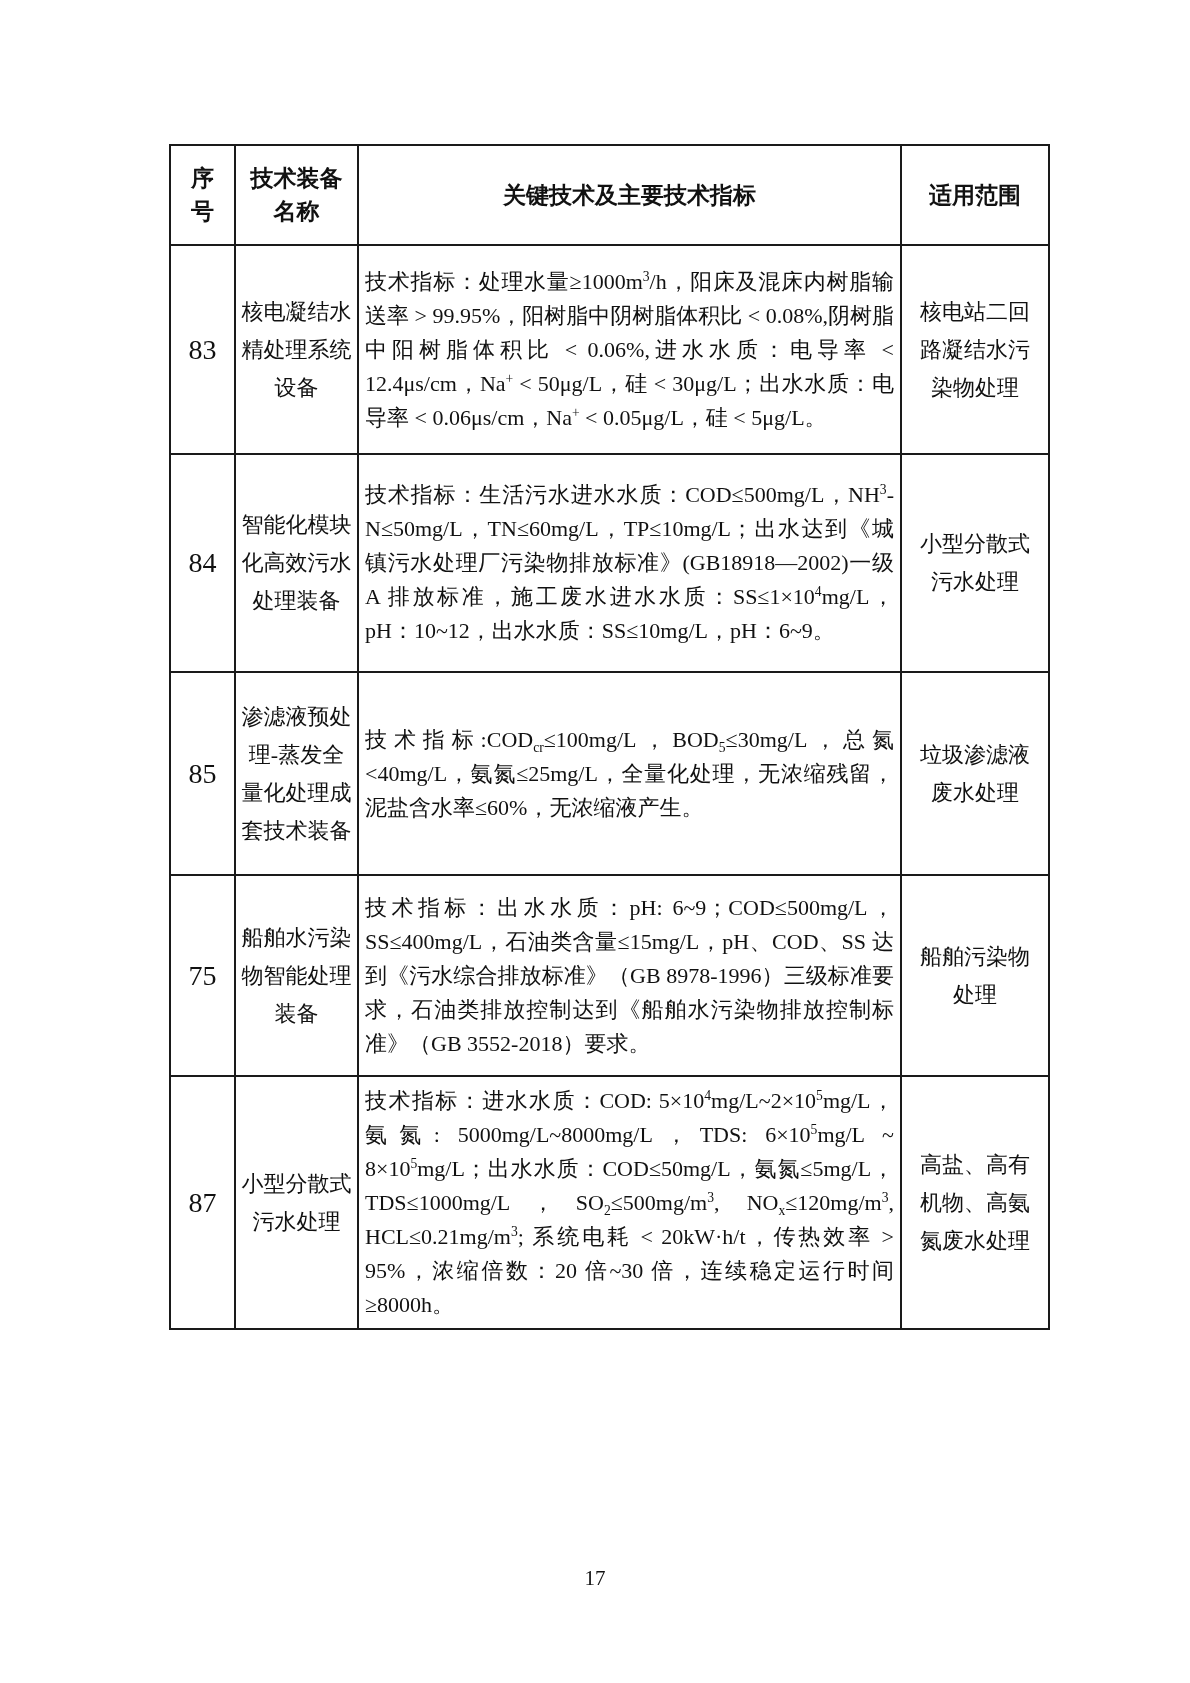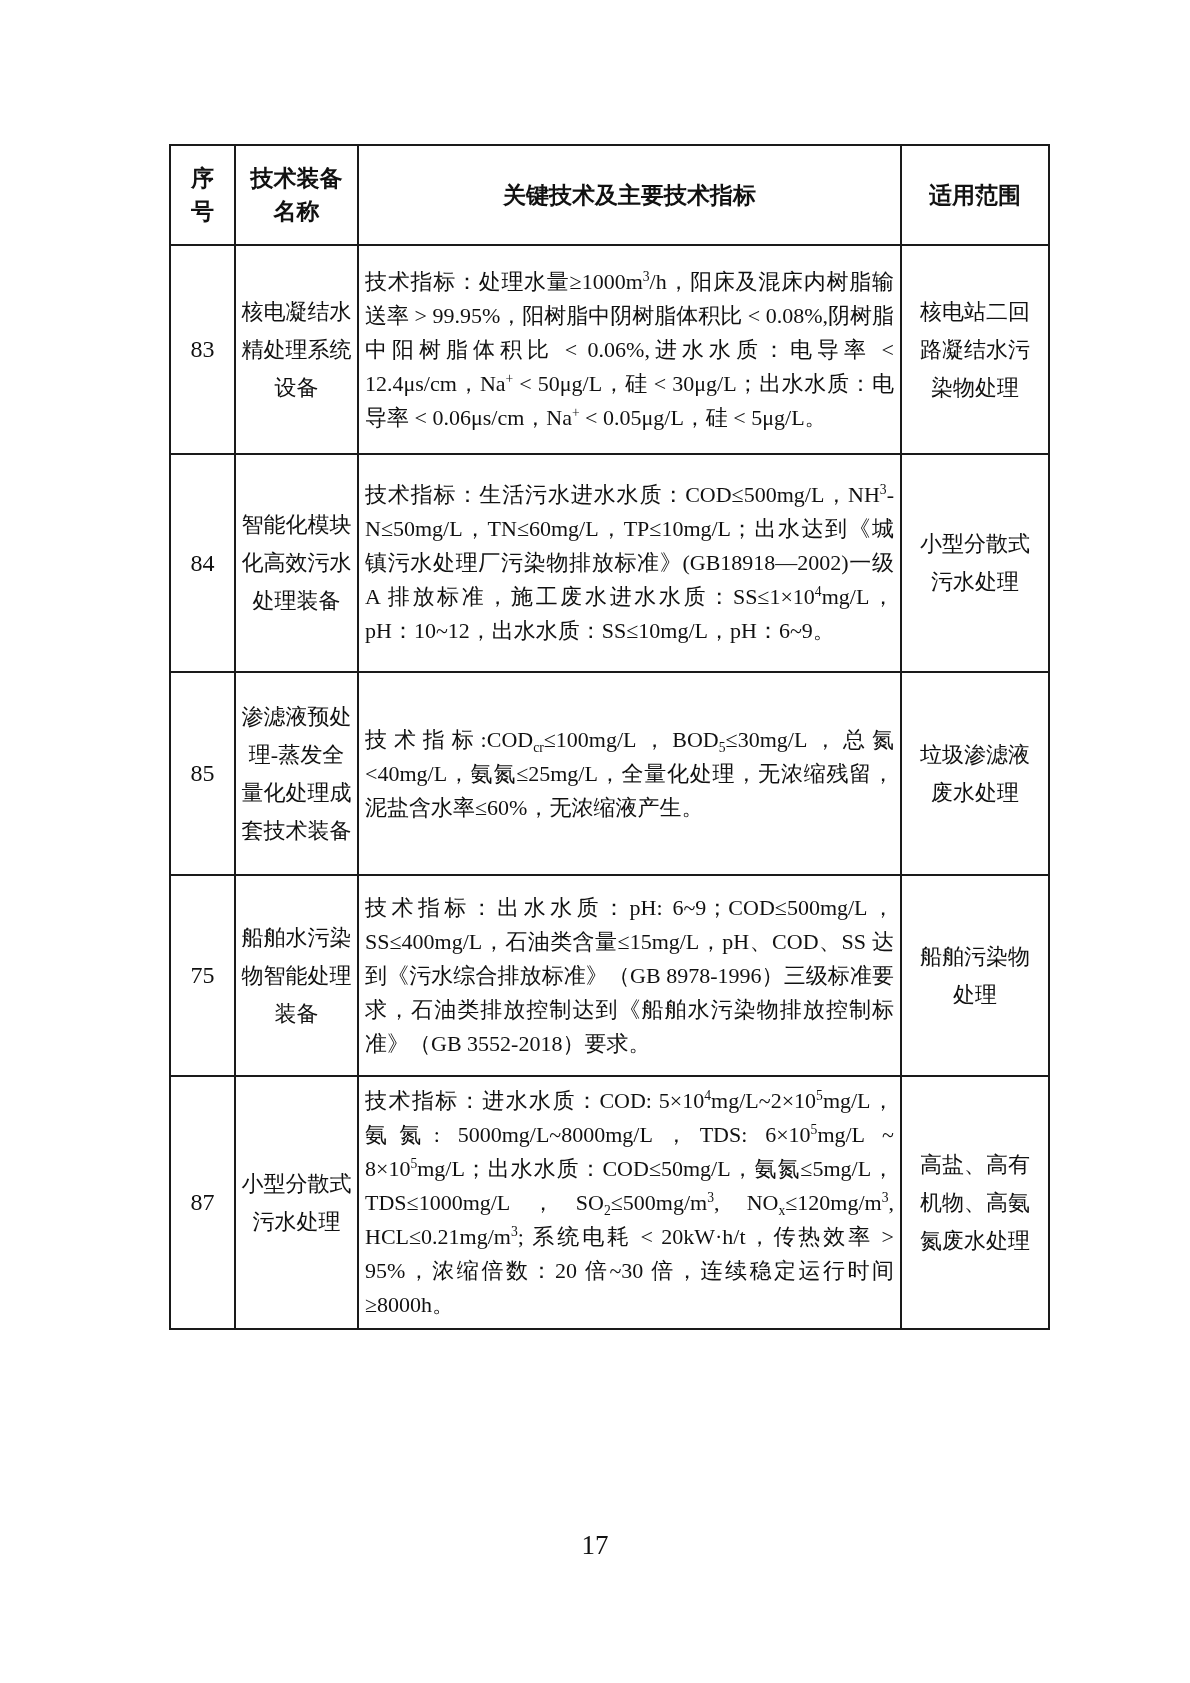--- a/index.html
+++ b/index.html
@@ -42,21 +42,21 @@
     font-size: 23px;
     line-height: 33px;
     text-align: center;
     padding: 0;
   }
   .hwrap-serial { width: 28px; margin: 0 auto; }
   .hwrap-name  { width: 96px; margin: 16px auto; }
 
   td.c-no {
     text-align: center;
-    font-size: 24px;
+    font-size: 28px;
     padding: 12px 4px;
   }
   td.c-name {
     text-align: center;
     font-size: 22px;
     line-height: 38px;
     padding: 0 4px;
   }
   td.c-ind {
     font-size: 22px;
@@ -70,25 +70,25 @@
     font-size: 22px;
     line-height: 38px;
     padding: 16px 10px;
   }
   td.c-ind sup, td.c-ind sub {
     font-size: 0.62em;
     line-height: 0;
   }
   .page-number {
     position: absolute;
-    top: 1530px;
+    top: 1566px;
     left: 0;
     width: 100%;
     text-align: center;
-    font-size: 27px;
+    font-size: 21px;
     color: #111111;
   }
 </style>
 </head>
 <body>
 
 <div class="page">
 
   <table class="doc-table">
     <colgroup>

